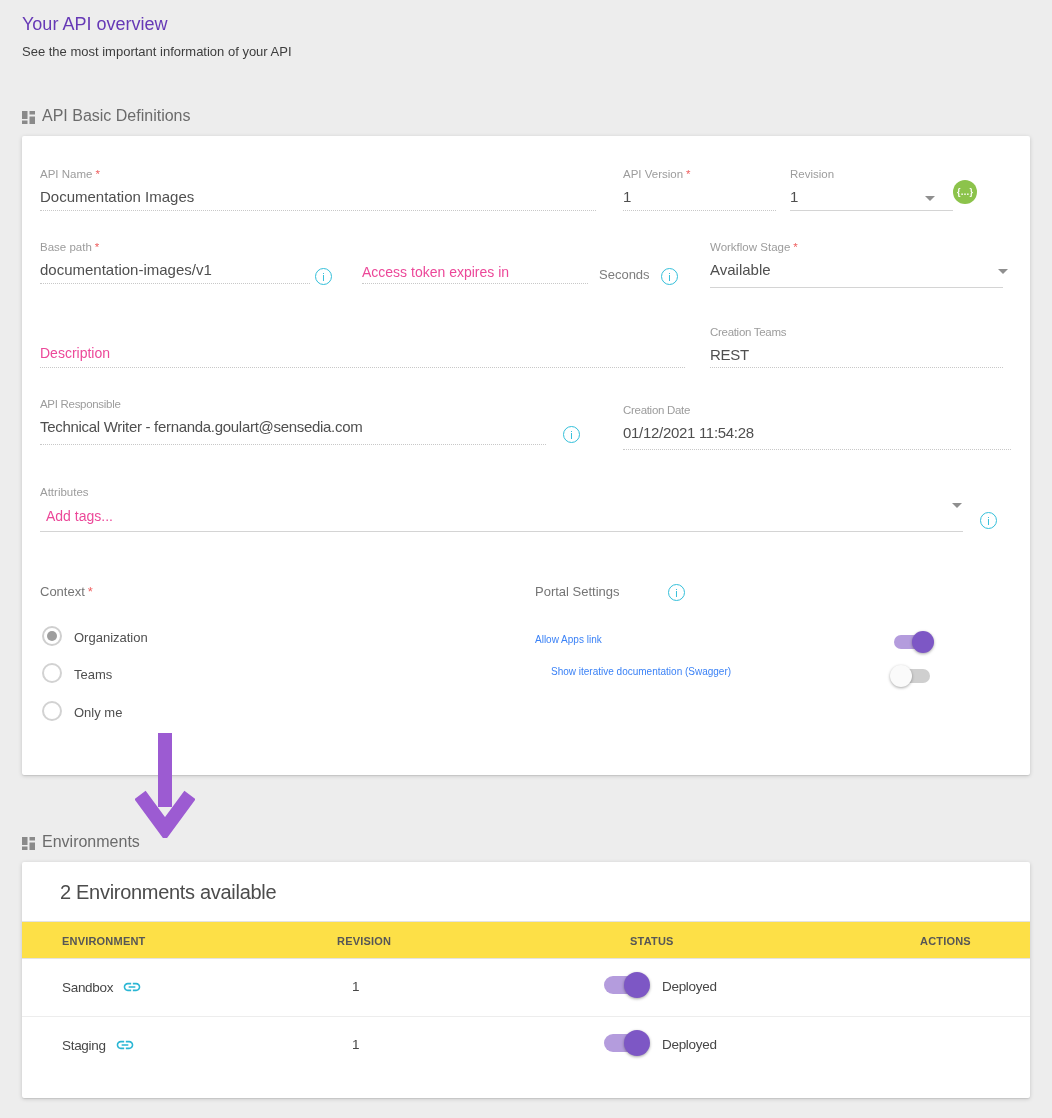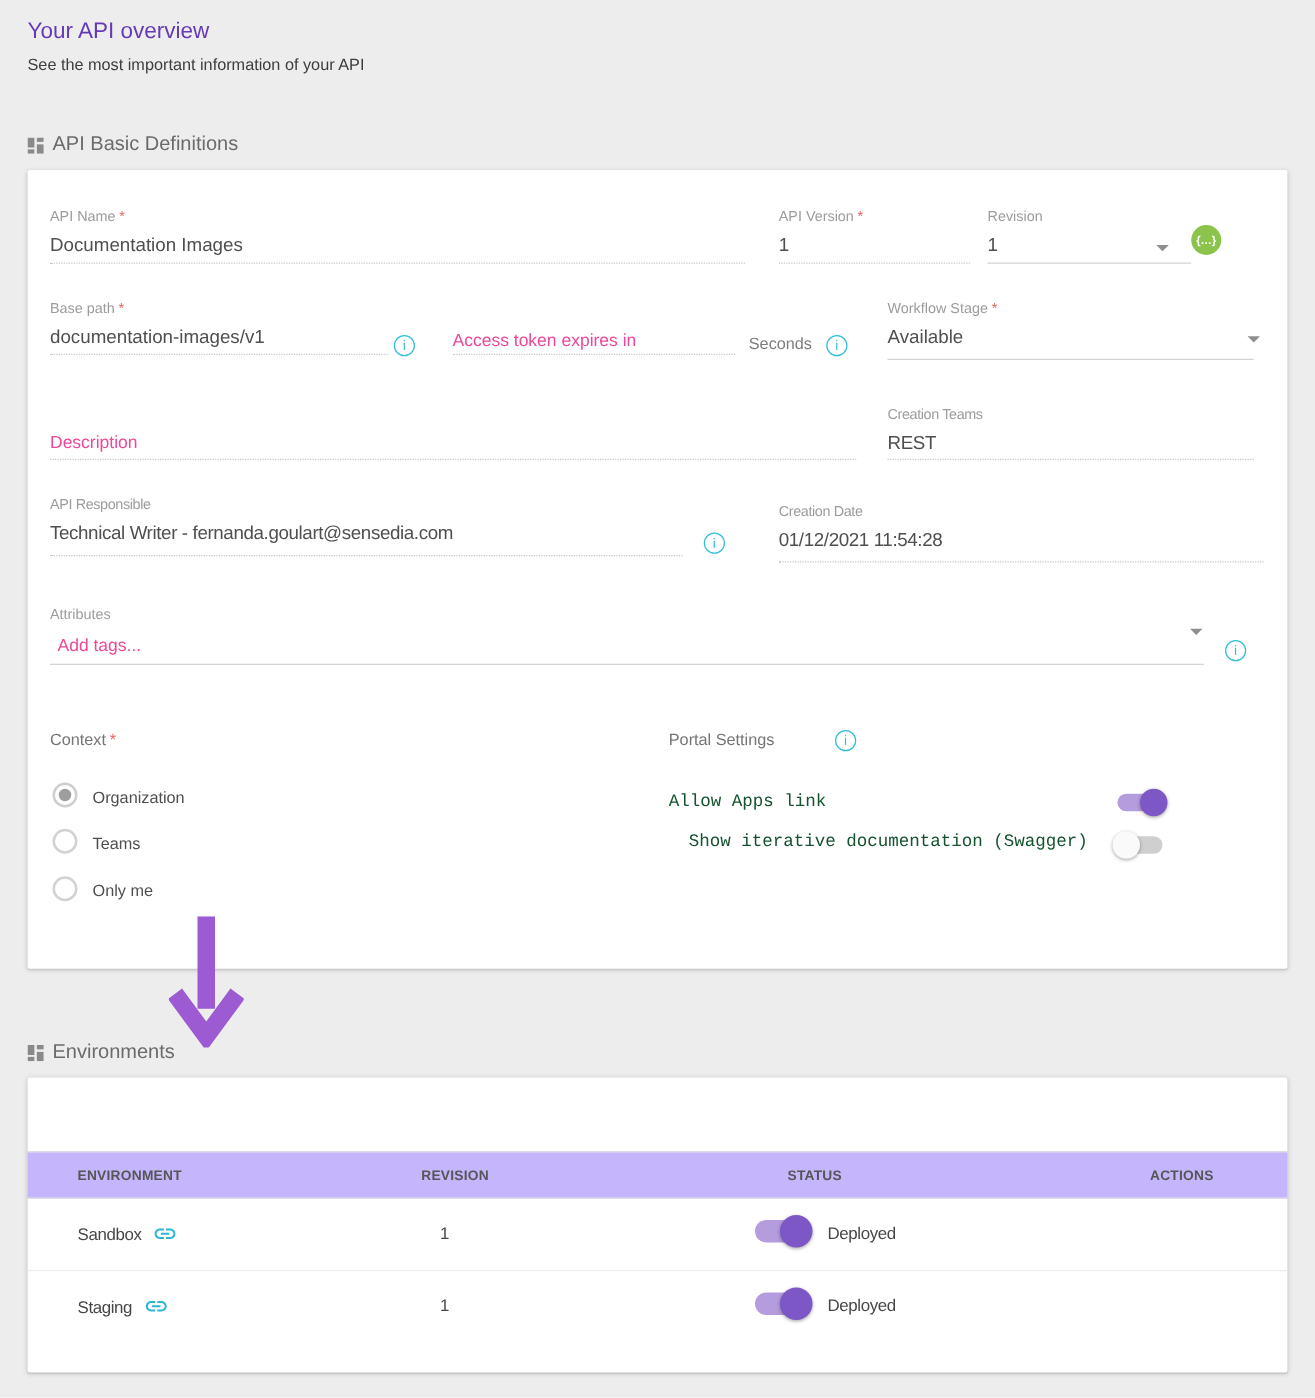--- a/index.html
+++ b/index.html
@@ -57,21 +57,21 @@
     position:absolute; width:20px; height:20px; border:2px solid #d2d2d2;
     border-radius:50%; background:#fff; cursor:pointer;
   }
   .radio.sel { border-color:#cfcfcf; }
   .radio.sel::after {
     content:""; position:absolute; left:3px; top:3px; right:3px; bottom:3px;
     background:#9e9e9e; border-radius:50%;
   }
   .rlabel { position:absolute; font-size:13px; color:#4f4f4f; }
   .sec-sub-title { position:absolute; font-size:13px; color:#757575; }
-  .tlabel { position:absolute; font-size:14px; color:#14532d;font-family:Liberation Mono, monospace; }
+  .tlabel { position:absolute; font-size:10px; color:#3b82f6; }
   .tgl { position:absolute; width:40px; height:20px; cursor:pointer; }
   .tgl .track { position:absolute; left:2px; right:2px; top:3px; bottom:3px; border-radius:8px; background:#cfcfcf; }
   .tgl .knob {
     position:absolute; top:-1px; width:22px; height:22px; border-radius:50%;
     background:#fafafa; box-shadow:0 1px 3px rgba(0,0,0,0.35); left:-2px;
   }
   .tgl.on .track { background:#b49cdd; }
   .tgl.on .knob { left:auto; right:-2px; background:#7d57c5; }
   .tgl-lg { width:46px; height:24px; }
   .tgl-lg .track { border-radius:10px; }
@@ -185,22 +185,23 @@
       <rect x="0" y="0" width="5.5" height="8" fill="#8a8a8a"></rect>
       <rect x="0" y="9.5" width="5.5" height="3.5" fill="#8a8a8a"></rect>
       <rect x="7.5" y="0" width="5.5" height="3.5" fill="#8a8a8a"></rect>
       <rect x="7.5" y="5.5" width="5.5" height="7.5" fill="#8a8a8a"></rect>
     </svg>
 </span>
 <div class="abs sec-title" style="left:42px; top:833px;">Environments</div>
 <button class="btn btn-ghost" style="left:972px; top:824px; width:57px;">ADD</button>
 
 <div class="card" style="left:22px; top:862px; width:1008px; height:236px;">
-
-  <div class="abs" style="left:0; top:59px; width:1008px; height:38px; background:#c4b5fd; border-top:1px solid #e3e3e3; border-bottom:1px solid #e3e3e3;">
+  <div class="abs cond" style="left:38px; top:19px; font-size:20px; color:#4c4c4c;">2 Environments available</div>
+
+  <div class="abs" style="left:0; top:59px; width:1008px; height:38px; background:#fde047; border-top:1px solid #e3e3e3; border-bottom:1px solid #e3e3e3;">
     <div class="th cond" style="left:40px; top:13px;">ENVIRONMENT</div>
     <div class="th cond" style="left:315px; top:13px;">REVISION</div>
     <div class="th cond" style="left:608px; top:13px;">STATUS</div>
     <div class="th cond" style="left:898px; top:13px;">ACTIONS</div>
   </div>
 
   <div class="abs" style="left:0; top:97px; width:1008px; height:58px; border-bottom:1px solid #ededed;">
     <div class="tcell envcell cond" style="left:40px; top:18px;">
       <span>Sandbox</span>
       <svg class="link-ic" viewBox="0 0 24 24">

